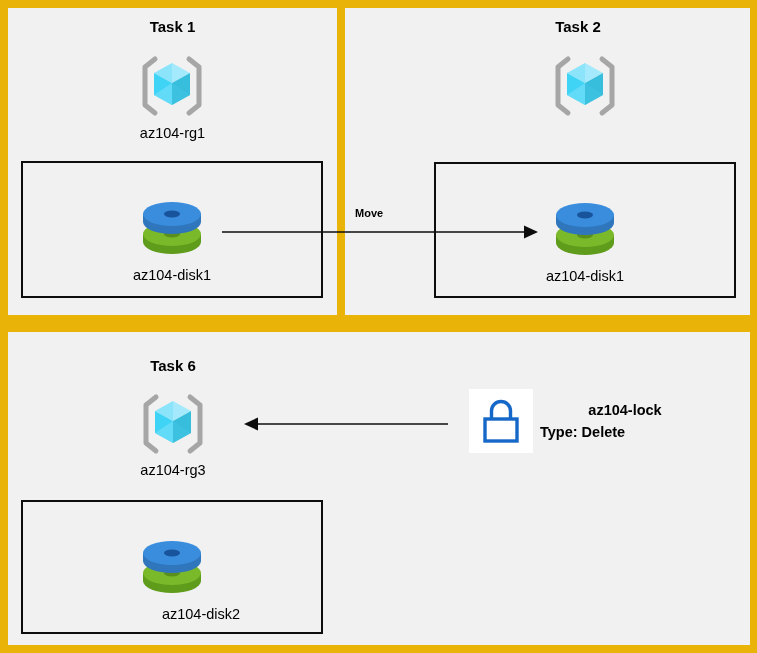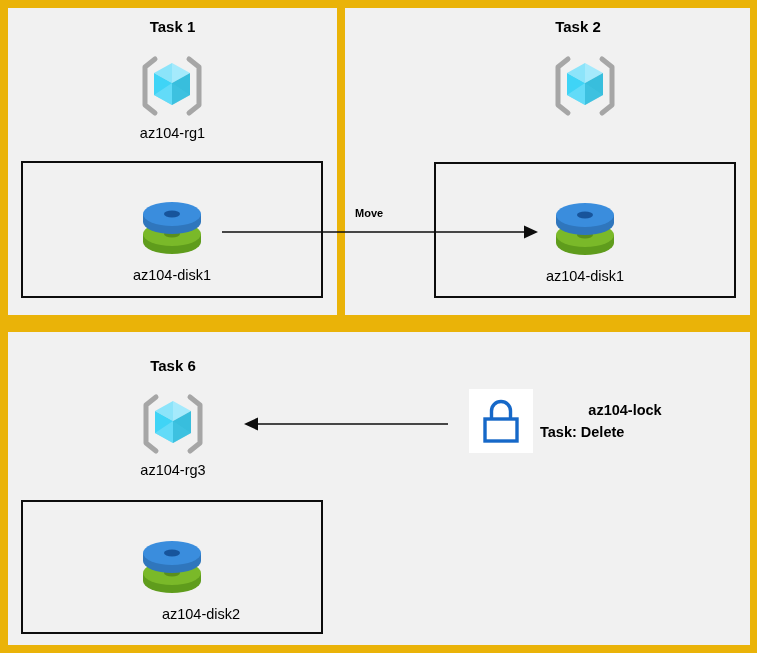--- a/index.html
+++ b/index.html
@@ -220,15 +220,15 @@
     <svg viewBox="0 0 40 46" width="40" height="46">
 
       <path d="M10.5 21 L10.5 13 A9.5 9.5 0 0 1 29.5 13 L29.5 21" fill="none" stroke="#1668c8" stroke-width="3.4" stroke-linecap="butt"></path>
 
       <rect x="4" y="21" width="32" height="22" fill="#ffffff" stroke="#1668c8" stroke-width="3.4"></rect>
     </svg>
   </div>
 
   <div class="lock-text" style="left:540px; top:400px; width:170px; text-align:center;">az104-lock</div>
 
-  <div class="lock-text" style="left:540px; top:422px; width:170px; text-align:left;">Task: Delete</div>
+  <div class="lock-text" style="left:540px; top:422px; width:170px; text-align:left;">Type: Delete</div>
 
 </div>
 
 </body></html>

